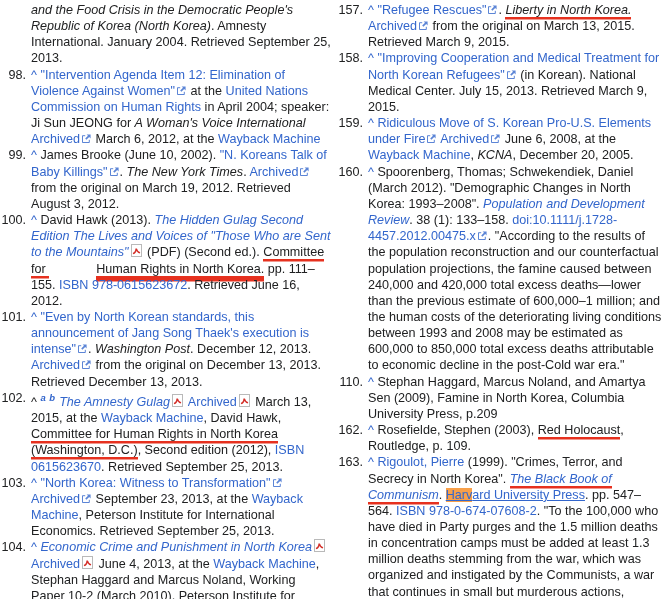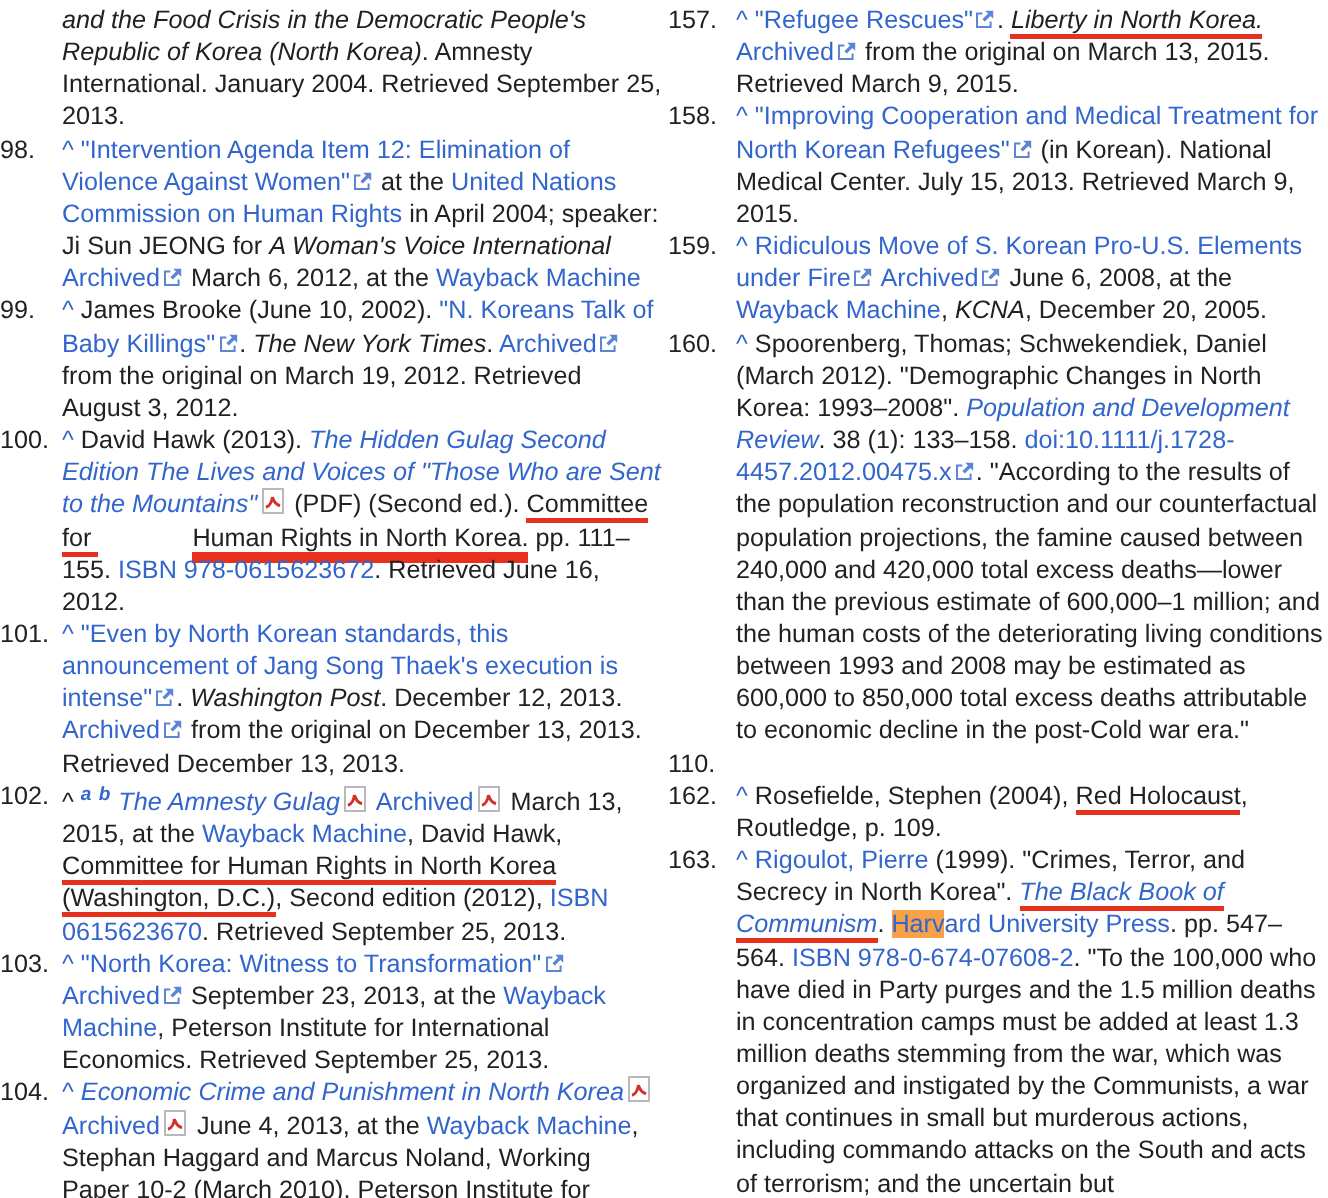--- a/index.html
+++ b/index.html
@@ -7,27 +7,27 @@
     width:664px;height:599px;overflow:hidden;
     font-family:"Liberation Sans", sans-serif;
     font-size:12.6px;line-height:16.15px;color:#202122;
     -webkit-font-smoothing:antialiased;
   }
   .refs{display:flex;padding-top:2px;}
   .col{box-sizing:border-box;}
   .col-left{width:331px;}
   .col-right{width:333px;padding-left:3px;}
   .ref{display:flex;align-items:flex-start;}
-  .num{flex:0 0 26px;text-align:left;margin-right:5px;white-space:nowrap;}
+  .num{flex:0 0 26px;text-align:right;margin-right:5px;white-space:nowrap;}
   .col-right .num{flex:0 0 29px;}
   .txt{flex:1;min-width:0;}
   .a{color:#3366cc;cursor:pointer;}
   .i{font-style:italic;}
   .b{font-weight:normal;}
-  .u{}
+  .u{text-decoration:underline;}
   .caret{color:#3366cc;cursor:pointer;}
   .caret-plain{color:#202122;}
   .sup{vertical-align:super;font-size:9.5px;font-style:italic;font-weight:bold;color:#3366cc;cursor:pointer;letter-spacing:0.5px;text-align:right;}
   .red{box-shadow:0 2.5px 0 #e6311f;}
   .red2{box-shadow:0 2.5px 0 #e6311f, 0 5.5px 0 #e6311f;margin-left:47px;}
   .hl{background:#f8a04a;}
   .icon{display:inline-block;}
   .icon svg{vertical-align:-1px;}
   .ext-icon{margin:0 1px;cursor:pointer;}
   .pdf-icon{margin:0 2px;cursor:pointer;}
@@ -139,23 +139,24 @@
       </div>
       <div class="ref">
         <span class="num">160.</span>
         <div class="txt"><span class="a caret">^</span><span class=""> Spoorenberg, Thomas; Schwekendiek, Daniel (March 2012). "Demographic Changes in North Korea: 1993–2008". </span><span class="a i">Population and Development Review</span><span class="">. </span><span class="b">38</span><span class=""> (1): 133–158. </span><span class="a">doi:10.1111/j.1728-4457.2012.00475.x</span><span class="icon ext-icon"><svg width="10" height="10" viewBox="0 0 10 10" aria-hidden="true">
               <path fill="none" stroke="#3366cc" stroke-width="1" opacity="0.8" d="M4.2 1.7H1.5v6.8h6.8V5.8"></path>
               <path fill="#3366cc" opacity="0.8" d="M5.6 0.4h4v4L8.2 3 5.4 5.8 4.2 4.6 7 1.8 5.6 0.4z"></path>
             </svg></span><span class="">. "According to the results of the population reconstruction and our counterfactual population projections, the famine caused between 240,000 and 420,000 total excess deaths—lower than the previous estimate of 600,000–1 million; and the human costs of the deteriorating living conditions between 1993 and 2008 may be estimated as 600,000 to 850,000 total excess deaths attributable to economic decline in the post-Cold war era."</span></div>
       </div>
       <div class="ref">
         <span class="num">110.</span>
+        <div class="txt"><span class="a caret">^</span><span class=""> Stephan Haggard, Marcus Noland, and Amartya Sen (2009), Famine in North Korea, Columbia University Press, p.209</span></div>
       </div>
       <div class="ref">
         <span class="num">162.</span>
-        <div class="txt"><span class="a caret">^</span><span class=""> Rosefielde, Stephen (2004), </span><span class="red">Red Holocaust</span><span class="">, Routledge, p. 109.</span></div>
+        <div class="txt"><span class="a caret">^</span><span class=""> Rosefielde, Stephen (2003), </span><span class="red">Red Holocaust</span><span class="">, Routledge, p. 109.</span></div>
       </div>
       <div class="ref">
         <span class="num">163.</span>
         <div class="txt"><span class="a caret">^</span><span class=""> </span><span class="a">Rigoulot, Pierre</span><span class=""> (1999). "Crimes, Terror, and Secrecy in North Korea". </span><span class="a i red">The Black Book of Communism</span><span class="">. </span><span class="a u hl">Harv</span><span class="a u">ard University Press</span><span class="">. pp. 547–564. </span><span class="a">ISBN 978-0-674-07608-2</span><span class="">. "To the 100,000 who have died in Party purges and the 1.5 million deaths in concentration camps must be added at least 1.3 million deaths stemming from the war, which was organized and instigated by the Communists, a war that continues in small but murderous actions, including commando attacks on the South and acts of terrorism; and the uncertain but</span></div>
       </div>
     </div>
 </div>
 
 </body></html>

